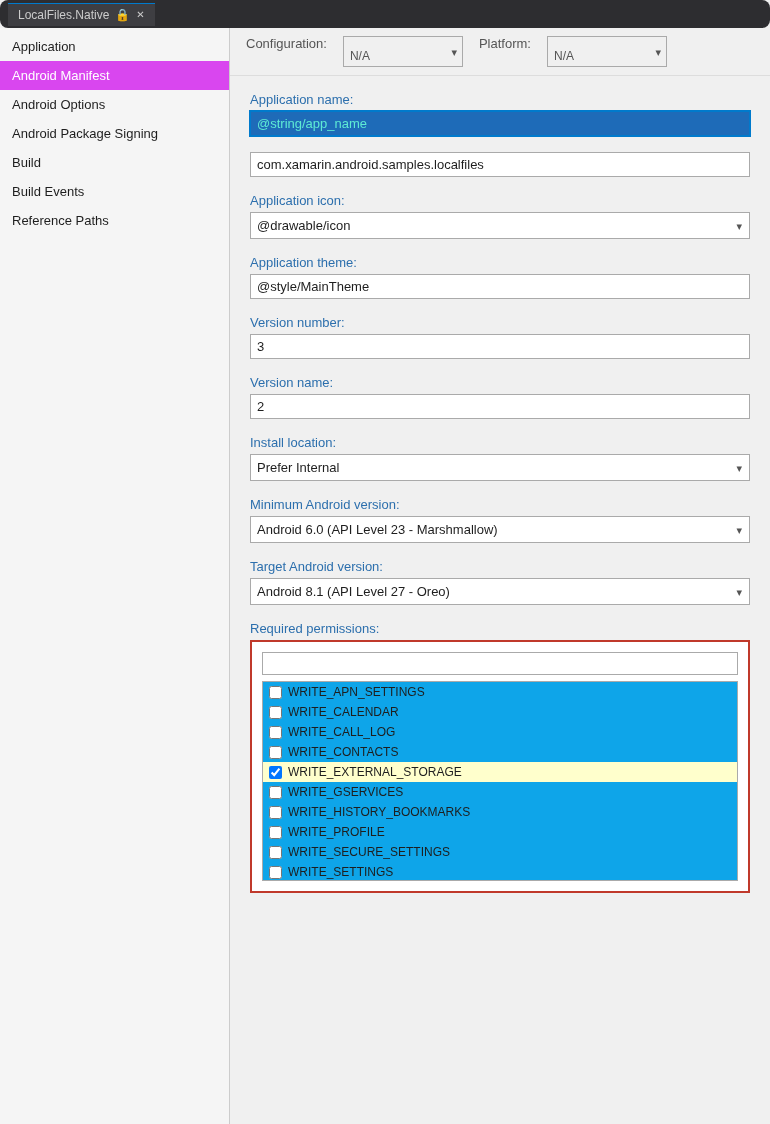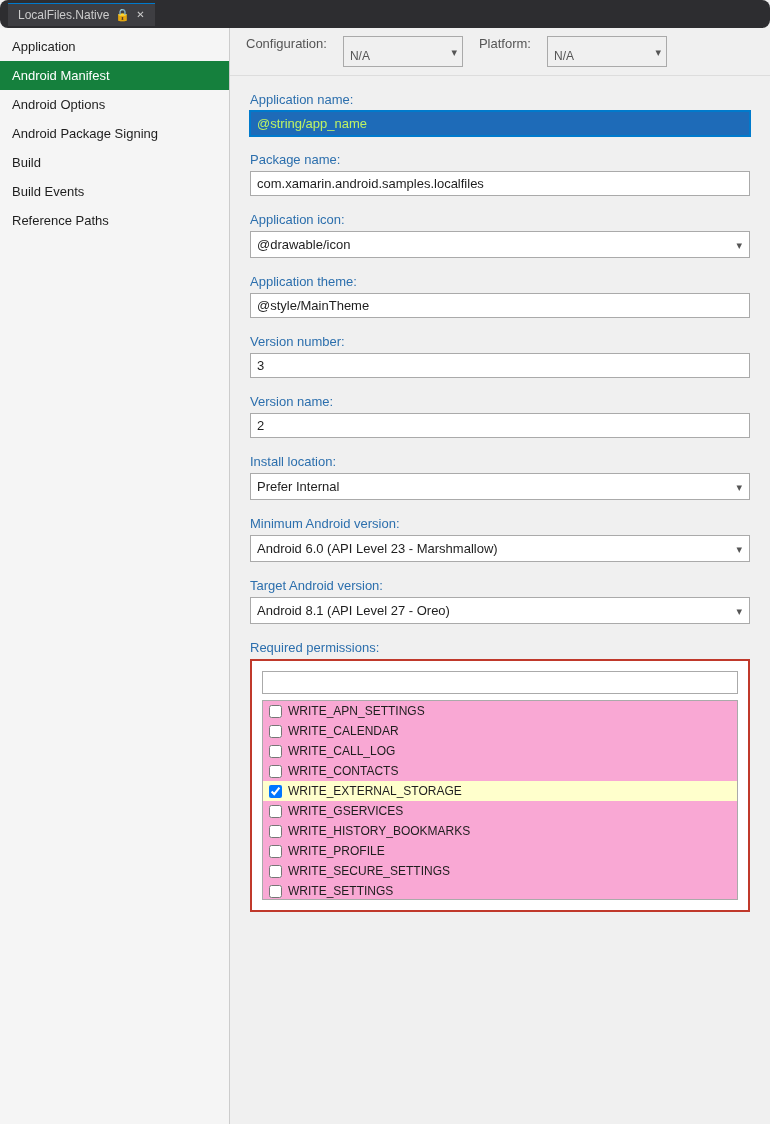--- a/index.html
+++ b/index.html
@@ -58,21 +58,21 @@
       flex-shrink: 0;
       padding-top: 4px;
     }
     .sidebar-item {
       padding: 7px 12px;
       cursor: pointer;
       color: #1e1e1e;
       font-size: 13px;
     }
     .sidebar-item.active {
-      background: #15803d;
+      background: #d946ef;
       color: #fff;
     }
 
     
     .content-area {
       flex: 1;
       background: #f0f0f0;
       overflow-y: auto;
       display: flex;
       flex-direction: column;
@@ -180,21 +180,21 @@
     .permissions-search {
       width: 100%;
       border: 1px solid #aaa;
       padding: 3px 6px;
       margin-bottom: 6px;
       font-size: 13px;
       background: #fff;
     }
     .permissions-list {
       border: 1px solid #aaa;
-      background: #f9a8d4;
+      background: #0ea5e9;
       height: 200px;
       overflow-y: scroll;
       position: relative;
     }
     .permission-item {
       padding: 3px 6px;
       display: flex;
       align-items: center;
       gap: 6px;
       font-size: 12px;
@@ -259,25 +259,24 @@
         <select class="config-select">
           <option>N/A</option>
         </select>
       </div>
     </div>
 
     <div class="form-area">
 
       <div class="form-group">
         <div class="form-label">Application name:</div>
-        <input type="text" class="form-input focused" style="background: rgb(30, 107, 184); color: #bef264; border-color: rgb(0, 122, 204);" value="@string/app_name">
-      </div>
-
-      <div class="form-group">
-        <div class="form-label">Package name:</div>
+        <input type="text" class="form-input focused" style="background: rgb(30, 107, 184); color: #5eead4; border-color: rgb(0, 122, 204);" value="@string/app_name">
+      </div>
+
+      <div class="form-group">
         <input type="text" class="form-input" value="com.xamarin.android.samples.localfiles" style="">
       </div>
 
       <div class="form-group">
         <div class="form-label">Application icon:</div>
         <div class="form-select-wrapper">
           <select class="form-select">
             <option>@drawable/icon</option>
           </select>
         </div>

